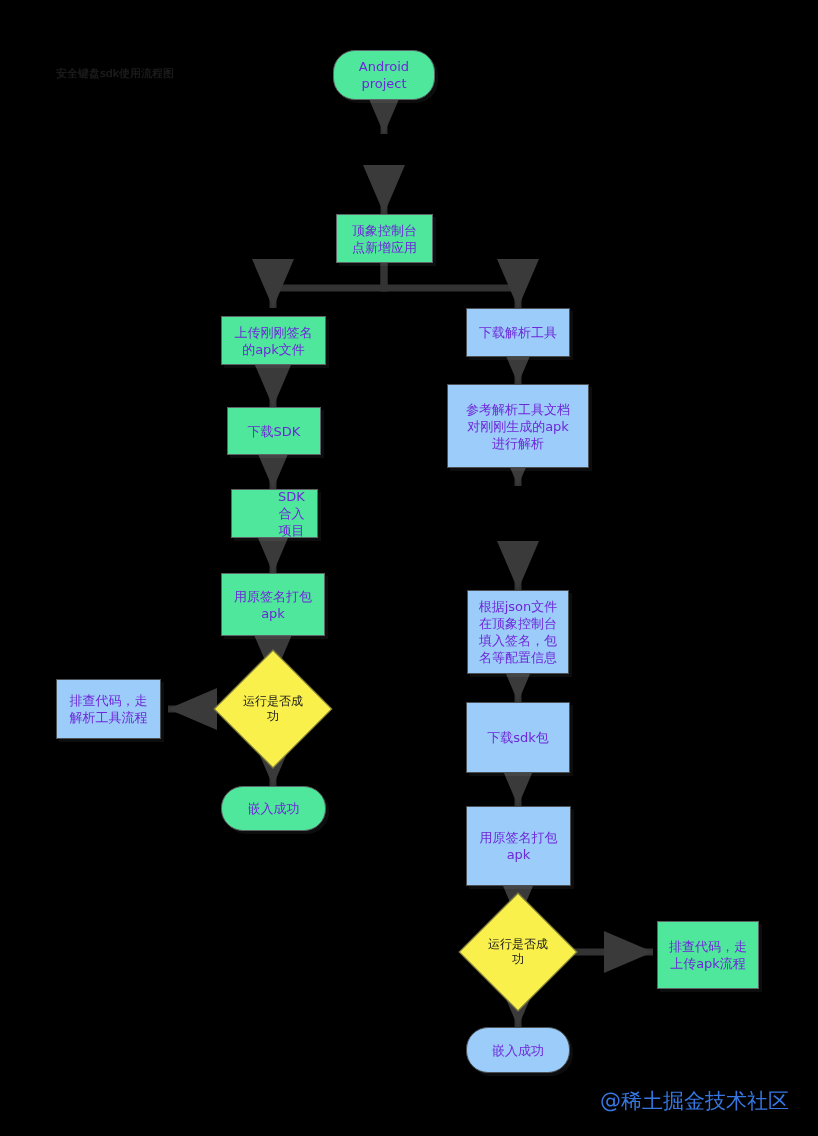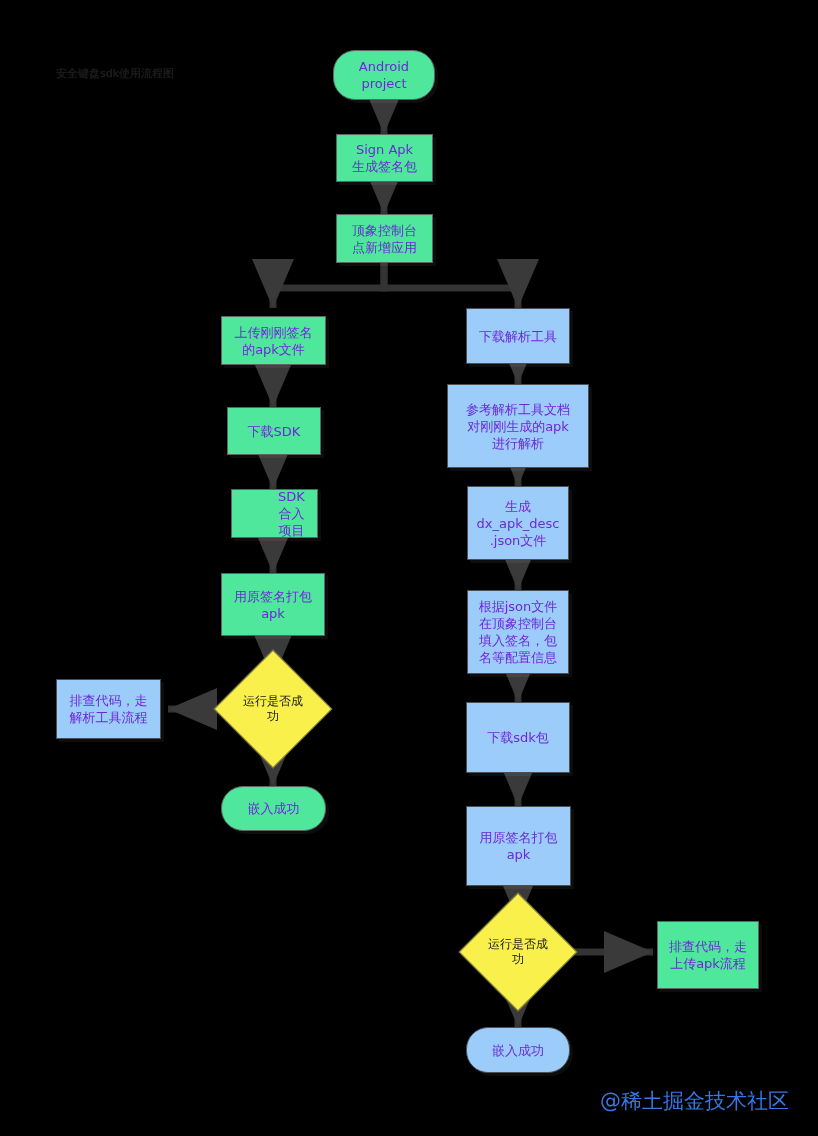--- a/index.html
+++ b/index.html
@@ -147,22 +147,20 @@
 
       <path d="M560,952 L653,952"></path>
 
       <path d="M518,984 L518,1027"></path>
     </g>
   </svg>
 
   <div class="node stadium-green" style="left:333px; top:50px; width:102px; height:50px;">Android
 project</div>
 
-  <div class="node green" style="left:336px; top:134px; width:97px; height:48px;">Sign Apk
-生成签名包</div>
 
   <div class="node green" style="left:336px; top:214px; width:97px; height:49px;">顶象控制台
 点新增应用</div>
 
   <div class="node green" style="left:221px; top:308px; width:105px; height:49px;margin-top:8px;">上传刚刚签名
 的apk文件</div>
 
   <div class="node green" style="left:227px; top:407px; width:94px; height:48px;">下载SDK</div>
 
   <div class="node green" style="left:231px; top:489px; width:87px; height:49px;padding-left:40px;">SDK合入
@@ -175,29 +173,26 @@
     <div class="diamond-shape"></div>
     <div class="diamond-label">运行是否成
 功</div>
   </div>
 
   <div class="node blue" style="left:56px; top:679px; width:105px; height:60px;">排查代码，走
 解析工具流程</div>
 
   <div class="node stadium-green" style="left:221px; top:786px; width:105px; height:45px;">嵌入成功</div>
 
-  <div class="node blue" style="left:466px; top:308px; width:104px; height:56px;">下载解析工具</div>
+  <div class="node blue" style="left:466px; top:308px; width:104px; height:49px;">下载解析工具</div>
 
   <div class="node blue" style="left:447px; top:384px; width:142px; height:84px;">参考解析工具文档
 对刚刚生成的apk
 进行解析</div>
 
-  <div class="node blue" style="left:467px; top:486px; width:102px; height:74px;">生成
-dx_apk_desc
-.json文件</div>
 
   <div class="node blue" style="left:467px; top:590px; width:102px; height:84px;">根据json文件
 在顶象控制台
 填入签名，包
 名等配置信息</div>
 
   <div class="node blue" style="left:466px; top:702px; width:104px; height:71px;">下载sdk包</div>
 
   <div class="node blue" style="left:466px; top:806px; width:105px; height:80px;">用原签名打包
 apk</div>

